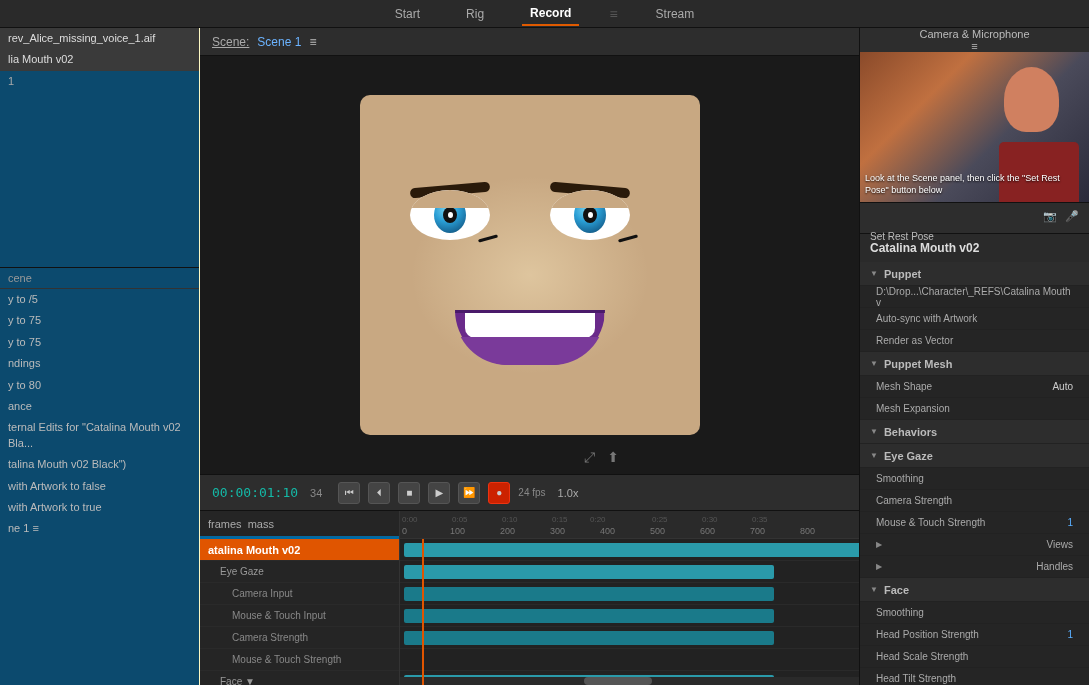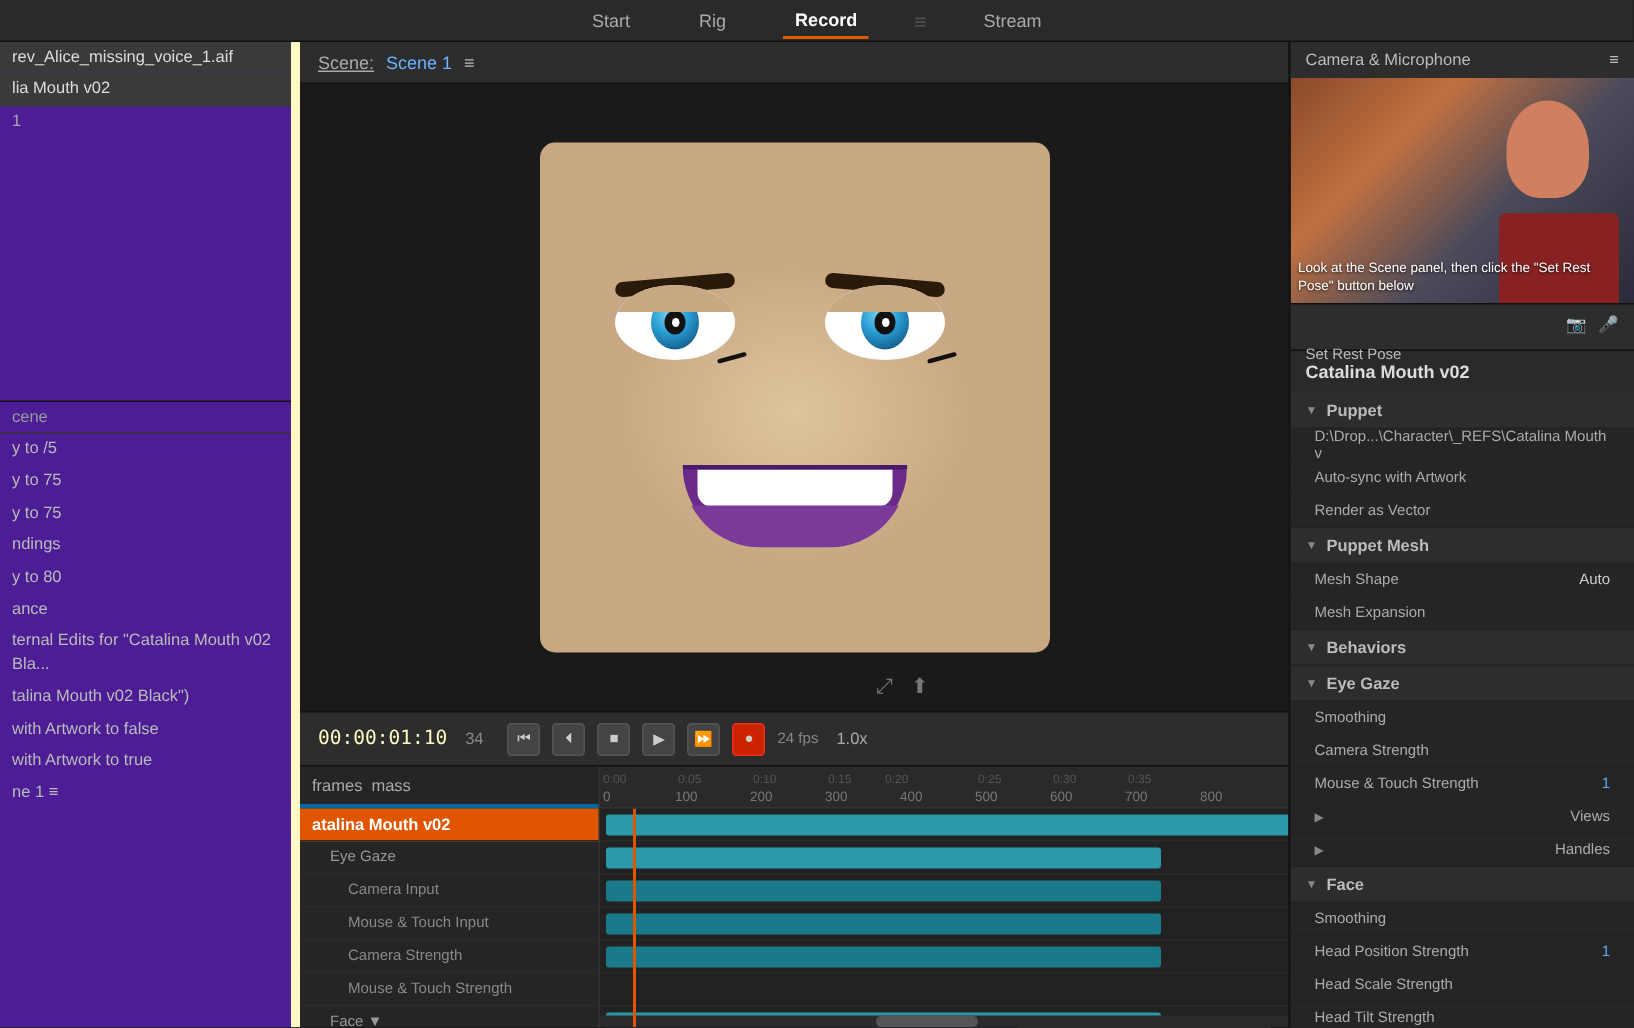--- a/index.html
+++ b/index.html
@@ -48,22 +48,22 @@
     
     .main-area {
       display: flex;
       flex: 1;
       overflow: hidden;
     }
 
     
     .left-panel {
       width: 200px;
-      background: #4c1d95;
-      border-right: 6px solid #fef9c3;
+      background: #0c4a6e;
+      border-right: 1px solid #fef9c3;
       display: flex;
       flex-direction: column;
       flex-shrink: 0;
     }
     .left-top {
       height: 240px;
       border-bottom: 1px solid #111;
       overflow: hidden;
     }
     .left-panel-item {
@@ -259,21 +259,21 @@
       height: 36px;
       background: #2d2d2d;
       display: flex;
       align-items: center;
       padding: 0 12px;
       gap: 8px;
       border-top: 1px solid #111;
       flex-shrink: 0;
     }
     .timecode {
-      color: #fef9c3;
+      color: #14b8a6;
       font-size: 13px;
       font-family: monospace;
       margin-right: 4px;
     }
     .frame-num {
       color: #888;
       font-size: 11px;
       margin-right: 8px;
     }
     .ctrl-btn {
@@ -411,20 +411,21 @@
     .cam-header {
       height: 24px;
       background: #2d2d2d;
       display: flex;
       align-items: center;
       justify-content: space-between;
       padding: 0 10px;
       font-size: 11px;
       color: #bbb;
       flex-shrink: 0;
+      flex-direction: column;
     }
     .cam-feed {
       height: 150px;
       background: #333;
       position: relative;
       overflow: hidden;
     }
     .cam-person {
       width: 100%;
       height: 100%;

